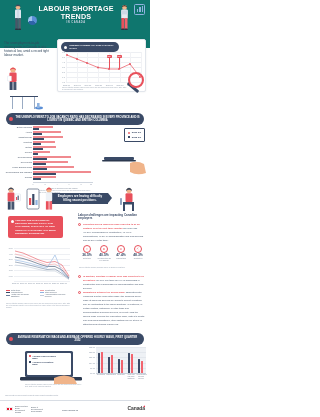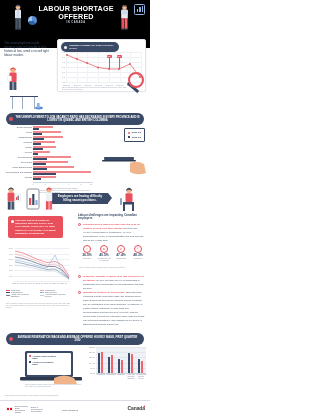--- a/index.html
+++ b/index.html
@@ -10,21 +10,21 @@
     position:relative;
     overflow:hidden;
     font-size:3px;
     color:#2c3e50;
   }
   .page { position:relative; width:150px; height:417px; background:#fff; }
 
   
   .header {
     position:absolute; left:0; top:0; width:150px; height:48px;
-    background:#000000;
+    background:#0f766e;
     overflow:hidden;
   }
   .header .deco-dots{
     position:absolute; left:0; top:0; width:150px; height:36px;
     background-image:radial-gradient(#4d5d7a 0.5px, transparent 0.6px);
     background-size:4px 4px; opacity:.55;
   }
   .title-wrap{ position:absolute; left:30px; top:5px; width:92px; text-align:center; }
   .title-main{
     color:#fff; font-weight:bold; font-size:7.2px; line-height:7.6px;
@@ -171,21 +171,21 @@
         <rect x="3.3" y="14" width="2.5" height="11" fill="#4b5668"></rect>
         <rect x="6.3" y="14" width="2.5" height="11" fill="#56616f"></rect>
         <rect x="3.1" y="24.6" width="2.9" height="1.5" rx="0.6" fill="#2b3240"></rect>
         <rect x="6.1" y="24.6" width="2.9" height="1.5" rx="0.6" fill="#2b3240"></rect>
       </svg>
     </div>
     <div class="pie-deco"></div>
 
     <div class="title-wrap">
       <div class="title-main">LABOUR SHORTAGE</div>
-      <div class="title-main">OFFERED</div>
+      <div class="title-main">TRENDS</div>
       <div class="title-sub">IN CANADA</div>
     </div>
 
     <div class="fig2">
       <svg viewBox="0 0 13 30" width="13" height="30">
         <circle cx="6.5" cy="3.4" r="2.4" fill="#f0b48a"></circle>
         <path d="M4 2.4 Q6.5 -0.6 9 2.4 L9 3.4 Q6.5 1.2 4 3.4 Z" fill="#4a3a32"></path>
         <rect x="3.2" y="5.6" width="6.6" height="9" rx="1.2" fill="#e6ebf2"></rect>
         <rect x="3.2" y="6.4" width="6.6" height="4" fill="#cfd9e6"></rect>
         <rect x="3.4" y="14" width="2.8" height="11" fill="#e8505b"></rect>

